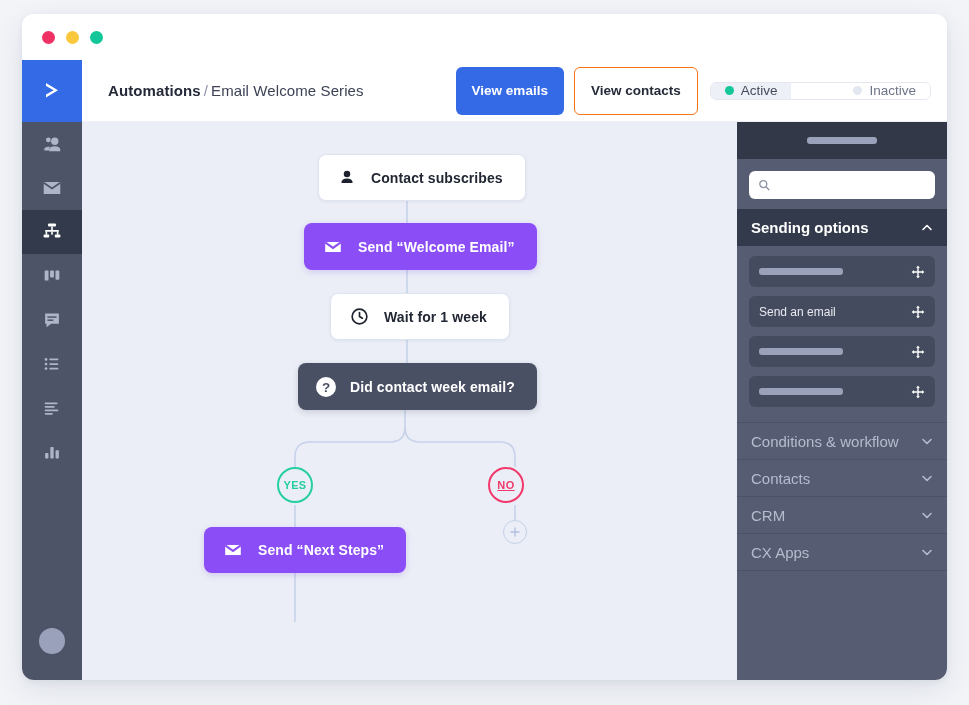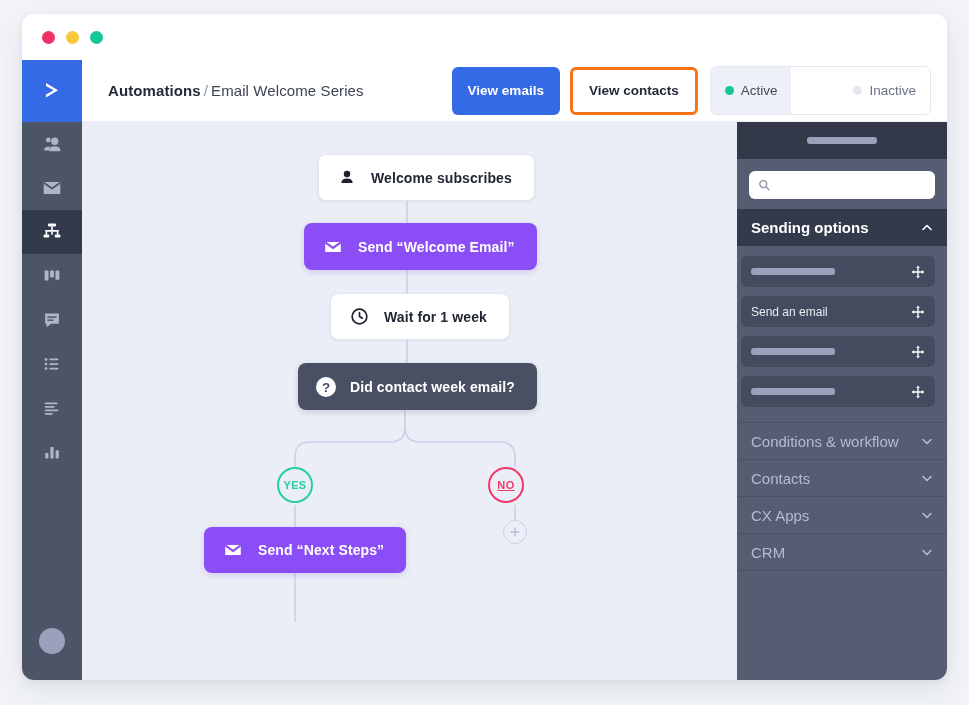--- a/index.html
+++ b/index.html
@@ -70,24 +70,24 @@
   #breadcrumb .crumb-current { color: #3d4355; text-align: center; }
   #topbar-spacer { flex: 1 1 auto; }
 
   .btn {
     height: 48px; border-radius: 6px; padding: 0 16px;
     display: inline-flex; align-items: center; justify-content: center;
     font-size: 13.5px; font-weight: 700; cursor: pointer;
     white-space: nowrap;
   }
   #btn-view-emails { background: #356ae6; color: #fff; margin-right: 10px; }
-  #btn-view-contacts { background: #fff; color: #242a38; border: 3px solid #f97316; margin-right: 12px; }
+  #btn-view-contacts { background: #fff; color: #242a38; border: 1px solid #f97316; margin-right: 12px; }
 
   #status-toggle {
-    display: inline-flex; height: 49px; border-radius: 6px;
+    display: inline-flex; height: 18px; border-radius: 6px;
     border: 1px solid #e4e7ef; overflow: hidden; background: #fff;
   }
   .seg {
     display: inline-flex; align-items: center; gap: 7px;
     padding: 0 14px; font-size: 13.5px; cursor: pointer;
   }
   .seg-active { background: #edf0f7; color: #454b5e; font-weight: 400; }
   .seg-inactive { background: #ffffff; color: #6d7487; margin-left: 48px; }
   .seg-dot { width: 9px; height: 9px; border-radius: 50%; }
   .dot-on { background: #14c79a; }
@@ -159,21 +159,21 @@
     padding: 0 14px; cursor: pointer; flex: 0 0 37px;
   }
   .section-head.expanded { background: #333a4b; color: #ffffff; }
   .section-head.collapsed { color: #b5bcce; border-top: 1px solid #4b melt; }
   .section-head.collapsed { border-top: 1px solid #4b5265; }
   .section-head .sec-label { font-size: 15px; font-weight: 700; flex: 1 1 auto; }
   .section-head.collapsed .sec-label { font-weight: 400; }
 
   .chev { width: 12px; height: 12px; }
 
-  #panel-items { padding: 10px 12px 6px 4px; }
+  #panel-items { padding: 10px 12px 6px 12px; }
   .panel-item {
     height: 31px; background: #454b5e; border-radius: 6px;
     display: flex; align-items: center; padding: 0 10px;
     margin-bottom: 9px; cursor: grab;
   }
   .panel-item .pi-label { flex: 1 1 auto; font-size: 12px; color: #e8eaf1; }
   .panel-item .pi-skel { width: 84px; }
   .drag-handle { width: 14px; height: 14px; color: #ffffff; }
   #panel-footer { flex: 1 1 auto; border-top: 1px solid #4b5265; }
 </style>
@@ -322,21 +322,21 @@
             </g>
           </svg>
 
           <div class="node node-white" id="node-contact-subscribes" style="left:236px; top:32px; height:47px; padding:0 22px 0 18px;">
             <span class="node-icon" style="margin-right:14px;">
               <svg width="20" height="20" viewBox="0 0 24 24" fill="#1e222e">
                 <circle cx="12" cy="7.2" r="3.9"></circle>
                 <path d="M12 12.5c-4 0-6.6 2-6.6 4.1V18h13.2v-1.4c0-2.1-2.6-4.1-6.6-4.1z"></path>
               </svg>
             </span>
-            <span class="node-label">Welcome subscribes</span>
+            <span class="node-label">Contact subscribes</span>
           </div>
 
           <div class="node node-purple" id="node-send-welcome-email" style="left:222px; top:101px; height:47px; padding:0 22px 0 18px;">
             <span class="node-icon" style="margin-right:14px;">
               <svg width="22" height="22" viewBox="0 0 24 24">
                 <path d="M3.5 6.5h17v11h-17z" fill="#ffffff"></path>
                 <path d="M3.5 7l8.5 6 8.5-6" stroke="#8b4df5" stroke-width="2.2" fill="none"></path>
               </svg>
             </span>
             <span class="node-label">Send “Welcome Email”</span>
@@ -455,32 +455,32 @@
           </div>
 
           <div class="section-head collapsed">
             <span class="sec-label">Contacts</span>
             <svg class="chev" viewBox="0 0 12 12" fill="none" stroke="#b5bcce" stroke-width="1.6">
               <path d="M2 4.5L6 8.5l4-4" stroke-linecap="round" stroke-linejoin="round"></path>
             </svg>
           </div>
 
           <div class="section-head collapsed">
+            <span class="sec-label">CRM</span>
+            <svg class="chev" viewBox="0 0 12 12" fill="none" stroke="#b5bcce" stroke-width="1.6">
+              <path d="M2 4.5L6 8.5l4-4" stroke-linecap="round" stroke-linejoin="round"></path>
+            </svg>
+          </div>
+
+          <div class="section-head collapsed">
             <span class="sec-label">CX Apps</span>
             <svg class="chev" viewBox="0 0 12 12" fill="none" stroke="#b5bcce" stroke-width="1.6">
               <path d="M2 4.5L6 8.5l4-4" stroke-linecap="round" stroke-linejoin="round"></path>
             </svg>
           </div>
 
-          <div class="section-head collapsed">
-            <span class="sec-label">CRM</span>
-            <svg class="chev" viewBox="0 0 12 12" fill="none" stroke="#b5bcce" stroke-width="1.6">
-              <path d="M2 4.5L6 8.5l4-4" stroke-linecap="round" stroke-linejoin="round"></path>
-            </svg>
-          </div>
-
           <div id="panel-footer"></div>
         </div>
 
       </div>
     </div>
   </div>
 </div>
 
 </body></html>

